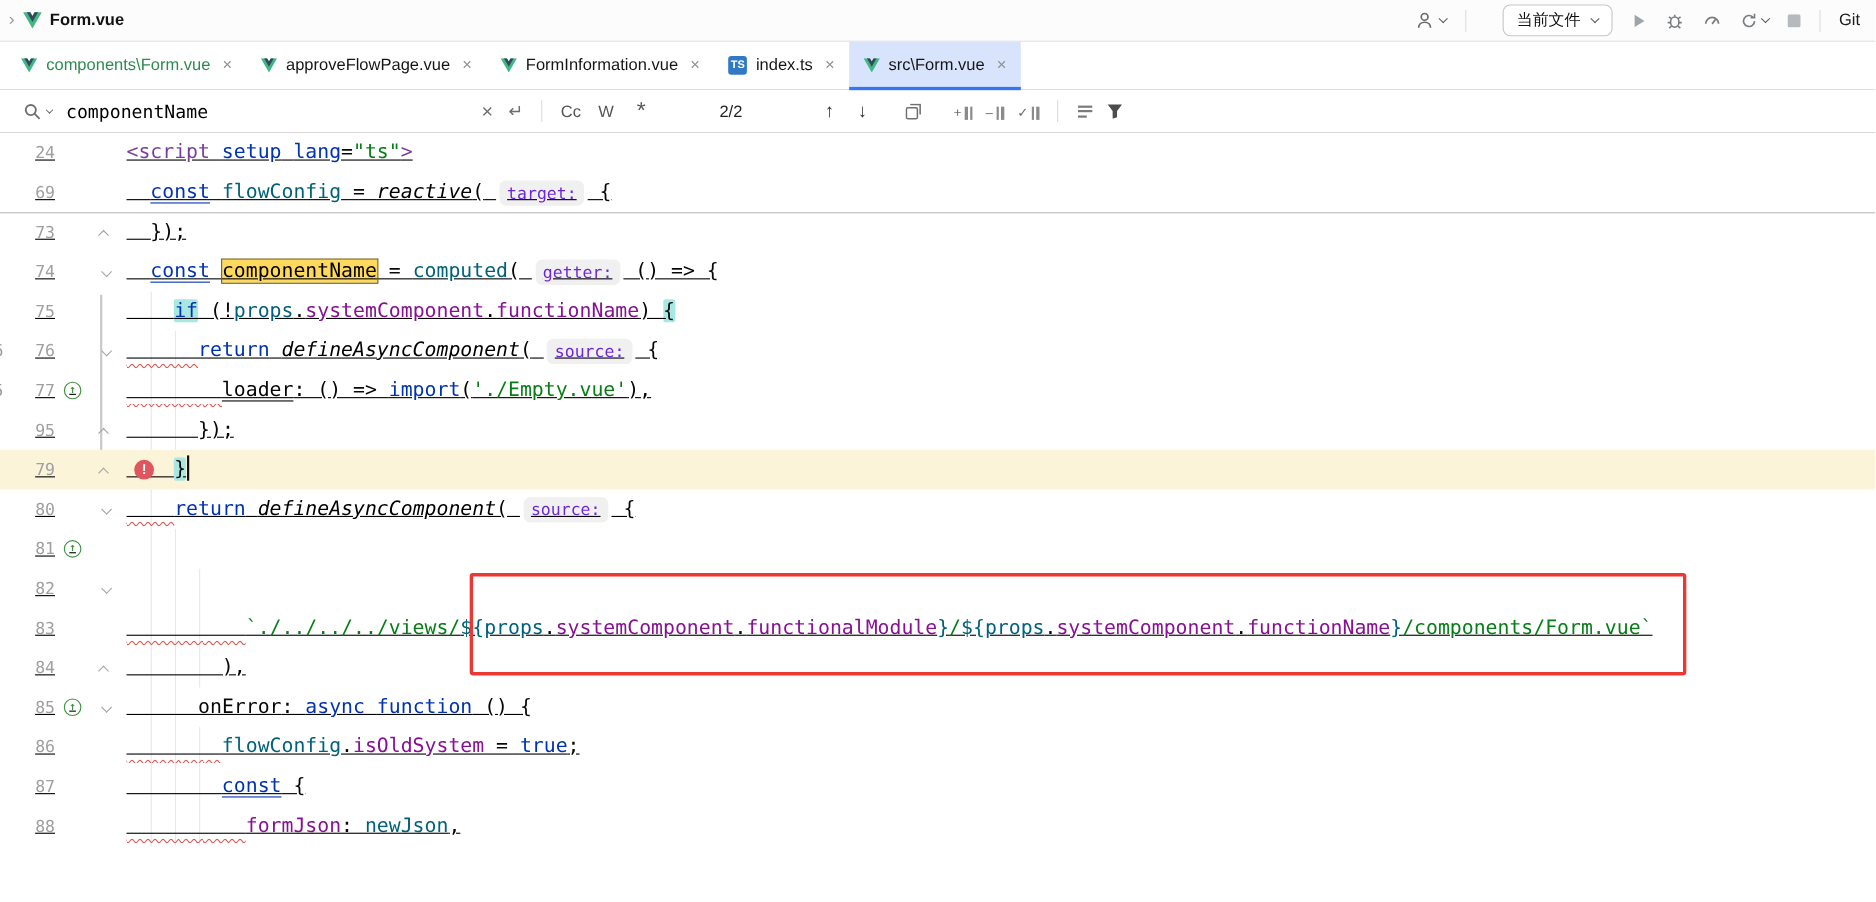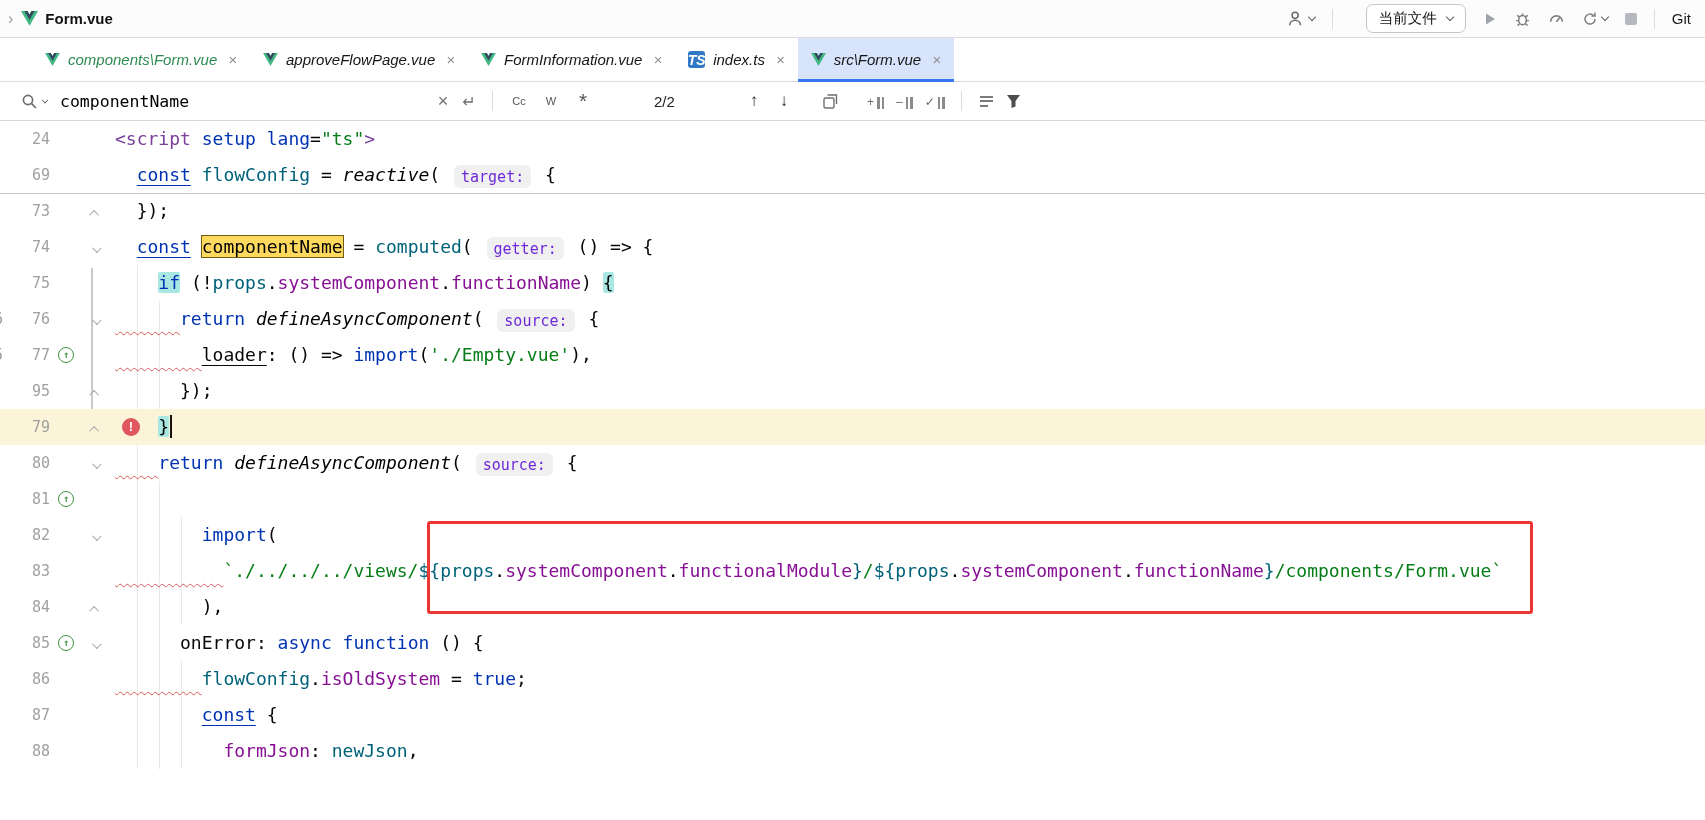--- a/index.html
+++ b/index.html
@@ -13,48 +13,48 @@
   .tbright{margin-left:auto;display:flex;align-items:center;gap:17px;}
   .icobtn{display:inline-flex;align-items:center;gap:4px;cursor:default;}
   .vsep{width:1px;height:20px;background:#DCDCDC;display:inline-block;}
   .runconfig{display:inline-flex;align-items:center;gap:10px;height:29px;padding:0 12px;
     border:1px solid #C6C6C6;border-radius:7px;background:#fff;font-family:Liberation Sans, sans-serif;
     font-size:14.5px;color:#111;margin-left:16px;}
   .chv{width:6px;height:6px;border-right:1.6px solid #5f5f5f;border-bottom:1.6px solid #5f5f5f;
     display:inline-block;transform:rotate(45deg);margin-top:-3px;}
   .gitlbl{font-size:15px;color:#1c1c1c;}
   
-  .tabbar{display:flex;align-items:stretch;height:44px;padding-left:32px;
-    border-bottom:1px solid #DCDCDC;background:#fff;font-style:italic;}
+  .tabbar{display:flex;align-items:stretch;height:44px;padding-left:6px;
+    border-bottom:1px solid #DCDCDC;background:#fff;}
   .tab{display:flex;align-items:center;gap:8px;padding:0 13px;font-size:15px;color:#161616;
     position:relative;cursor:default;}
   .tab .close{color:#8f8f8f;font-size:15px;margin-left:3px;}
   .tab.added .tlabel{color:#2E8A50;}
   .tab.active{background:#D8E4FB;}
   .tab.active::after{content:"";position:absolute;left:0;right:0;bottom:-1px;height:3px;background:#3876F0;}
-  .tsic{width:17px;height:17px;border-radius:3px;background:#3178C6;color:#fff;font-size:14px;
+  .tsic{width:17px;height:17px;border-radius:3px;background:#3178C6;color:#fff;font-size:10px;
     font-weight:bold;display:inline-flex;align-items:center;justify-content:center;}
   
   .searchbar{display:flex;align-items:center;height:39px;border-bottom:1px solid #D8D8D8;
     background:#fff;padding-left:16px;font-size:15px;color:#5b5b5b;}
   .squery{font-family:"DejaVu Sans Mono",monospace;font-size:16.5px;color:#000;
     margin-left:12px;width:370px;}
   .sbtn{color:#6f6f6f;display:inline-flex;align-items:center;justify-content:center;
     min-width:26px;font-size:16px;cursor:default;}
-  .stoggle{font-size:11px;color:#555;min-width:32px;text-align:center;}
+  .stoggle{font-size:15px;color:#555;min-width:32px;text-align:center;}
   .scount{color:#222;font-size:15px;margin-left:55px;min-width:40px;}
   .snav{font-size:17px;color:#2f2f2f;min-width:30px;text-align:center;}
   .occ{display:inline-flex;align-items:flex-end;gap:2px;height:15px;margin:0 6px;color:#6c6c6c;font-size:12px;}
   .occ b{font-weight:normal;margin-right:1px;line-height:13px;}
   .occ i{width:2.5px;height:12px;background:#8b8b8b;display:inline-block;}
   .mlines{display:inline-flex;flex-direction:column;gap:2.5px;margin:0 8px;}
   .mlines i{height:2px;background:#7b7b7b;display:block;}
   .mlines i:nth-child(1){width:13px;} .mlines i:nth-child(2){width:13px;} .mlines i:nth-child(3){width:8px;}
   
-  .editor{position:relative;height:699px;background:#fff;overflow:hidden;z-index:0;}
+  .editor{position:relative;height:699px;background:#fff;overflow:hidden;z-index:0;text-decoration:underline;}
   .vg{position:absolute;width:1px;background:#E8E8E8;z-index:-1;}
   .fg{position:absolute;width:2px;background:#C9C9C9;z-index:-1;}
   .crow{display:flex;height:36px;line-height:36px;position:relative;
     font-family:"DejaVu Sans Mono",monospace;font-size:18px;color:#070707;}
   .caretrow{background:#FBF4D9;}
   .ssep{box-shadow:0 1px 0 #C9C9C9;position:relative;z-index:2;}
   .gut{width:115px;flex:0 0 115px;display:flex;align-items:center;}
   .edge{position:absolute;left:-6px;top:0;color:#9a9a9a;font-size:15px;}
   .lnum{width:50px;text-align:right;color:#A0A0A0;font-size:15px;}
   .gic{width:32px;display:flex;justify-content:center;}
@@ -344,21 +344,20 @@
           </span>
           <span class="fold"></span>
         </div>
       </div>
       <div class="crow">
         <div class="gut">
           <span class="lnum">82</span>
           <span class="gic"></span>
           <span class="fold"><i class="down"></i></span>
         </div>
-        <div class="cl"><span>&nbsp;&nbsp;&nbsp;&nbsp;&nbsp;&nbsp;&nbsp;&nbsp;</span><span class="k">import</span><span>(</span></div>
       </div>
       <div class="crow">
         <div class="gut">
           <span class="lnum">83</span>
           <span class="gic"></span>
           <span class="fold"></span>
         </div>
         <div class="cl"><span class="w">&nbsp;&nbsp;&nbsp;&nbsp;&nbsp;&nbsp;&nbsp;&nbsp;&nbsp;&nbsp;</span><span class="s">`./../../../views/</span><span class="v">${</span><span class="v">props</span><span>.</span><span class="f">systemComponent</span><span>.</span><span class="f">functionalModule</span><span class="v">}</span><span class="s">/</span><span class="v">${</span><span class="v">props</span><span>.</span><span class="f">systemComponent</span><span>.</span><span class="f">functionName</span><span class="v">}</span><span class="s">/components/Form.vue`</span></div>
       </div>
       <div class="crow">

